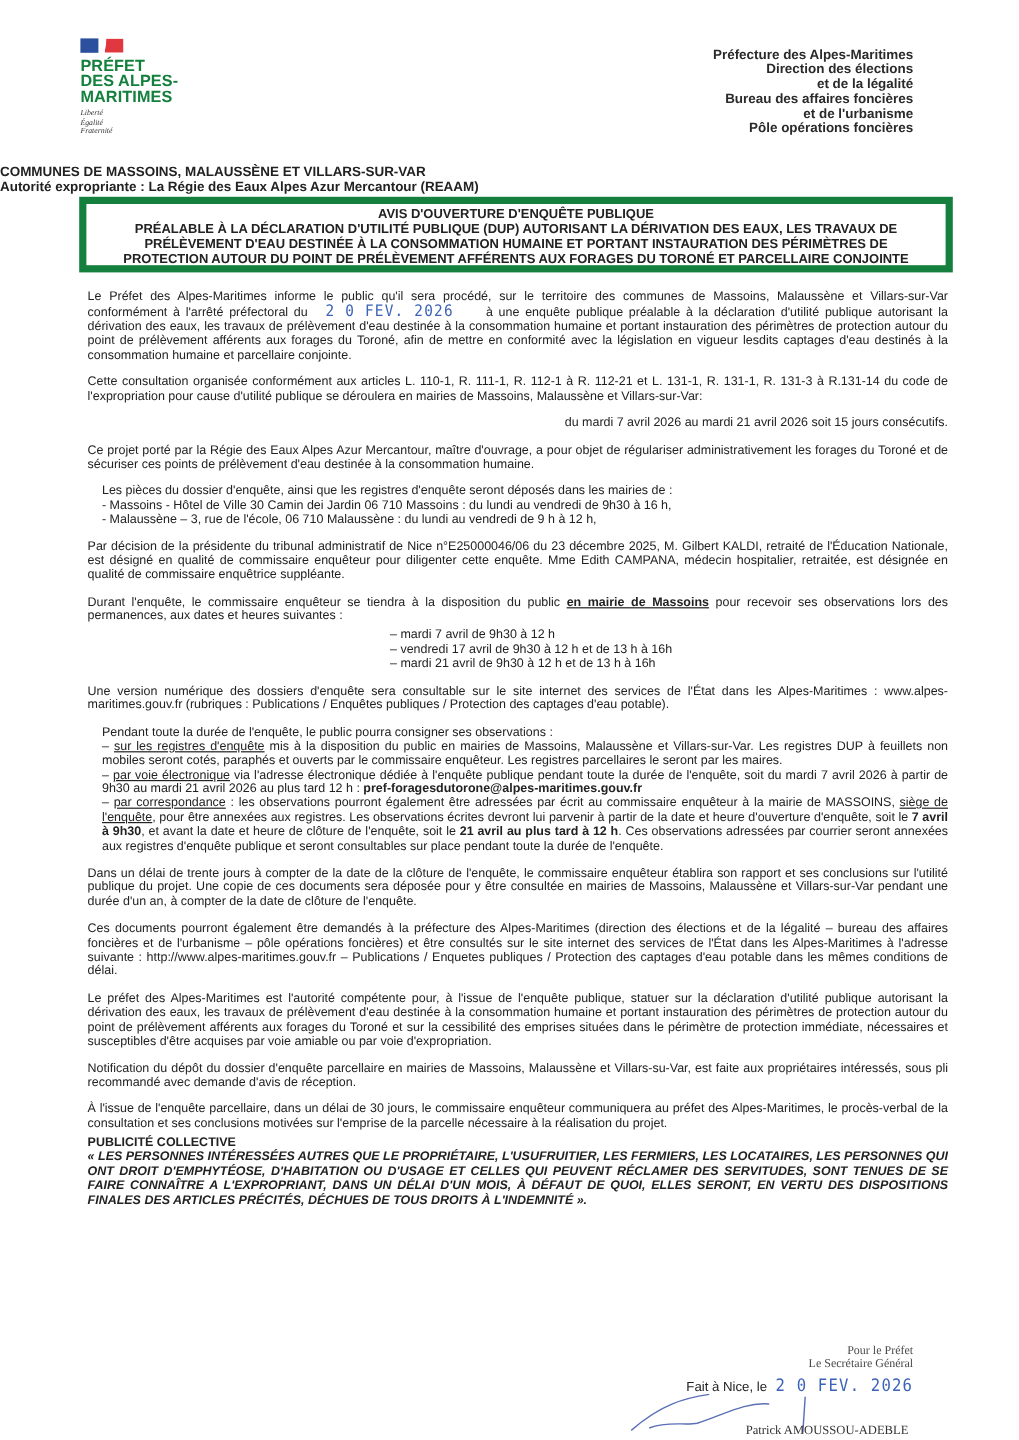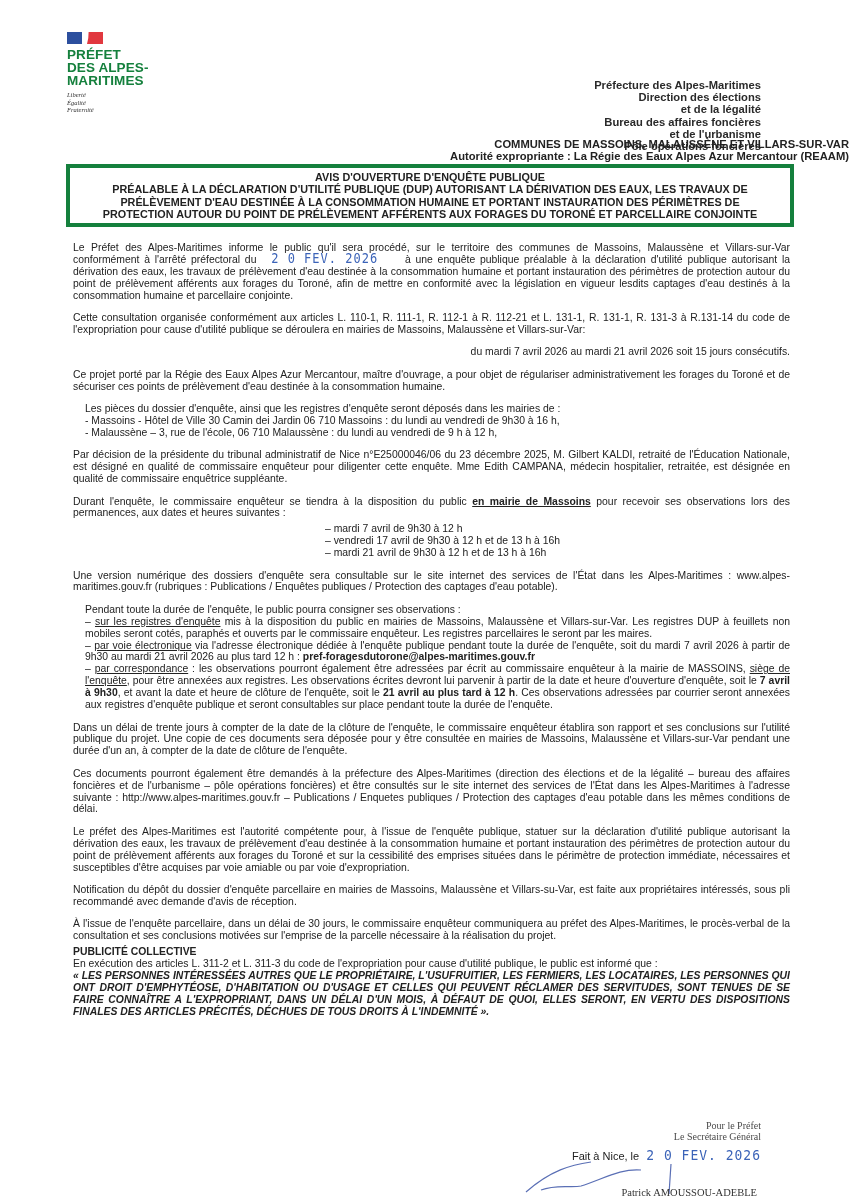--- a/index.html
+++ b/index.html
@@ -11,27 +11,27 @@
     .abs { position: absolute; }
     
     .logo { left: 67px; top: 32px; width: 120px; }
     .flag { display: flex; gap: 5px; margin-bottom: 4px; }
     .flag .blue { width: 15px; height: 12px; background: #2c4f9e; }
     .flag .red { width: 16px; height: 12px; background: #e1383f; clip-path: polygon(10% 0, 100% 0, 100% 100%, 0 100%, 8% 50%); }
     .logo-title { font-weight: bold; font-size: 13.5px; line-height: 13px; color: #15803d; letter-spacing: 0.1px; }
     .motto { font-family: "Liberation Serif", serif; font-style: italic; font-size: 6.5px; line-height: 7.5px; margin-top: 4px; color: #333; }
 
     
-    .service { right: 88px; top: 40px; text-align: right; font-weight: bold; font-size: 11.2px; line-height: 12.2px; color: #2a2a2a; margin-top: 39px; }
+    .service { right: 88px; top: 40px; text-align: right; font-weight: bold; font-size: 11.2px; line-height: 12.2px; color: #2a2a2a; }
 
-    .communes { left: 0; width: 849px; top: 138px; text-align: right; font-weight: bold; font-size: 11.2px; line-height: 12px; }
+    .communes { left: 0; width: 849px; top: 138px; text-align: left; font-weight: bold; font-size: 11.2px; line-height: 12px; }
 
     .title-box {
       left: 66px; top: 164px; width: 728px; height: 63px;
-      border: 4px solid #15803d; box-sizing: border-box;
+      border: 6px solid #15803d; box-sizing: border-box;
       text-align: center; font-weight: bold; font-size: 10.8px; line-height: 12.4px;
       padding-top: 3px;
     }
 
     .body-text { left: 73px; width: 717px; top: 242px; font-size: 10.4px; line-height: 11.9px; }
     .body-text p { margin: 0 0 10.5px 0; text-align: justify; }
     .body-text .center { text-align: right; font-weight: normal; }
     .u { text-decoration: underline; }
     .b { font-weight: bold; }
     .list-line { display: block; padding-left: 12px; }
@@ -117,21 +117,20 @@
     <span class="list-line">– <span class="u">sur les registres d'enquête</span><span> mis à la disposition du public en mairies de Massoins, Malaussène et Villars-sur-Var. Les registres DUP à feuillets non mobiles seront cotés, paraphés et ouverts par le commissaire enquêteur. Les registres parcellaires le seront par les maires.</span></span>
     <span class="list-line">– <span class="u">par voie électronique</span><span> via l'adresse électronique dédiée à l'enquête publique pendant toute la durée de l'enquête, soit du mardi 7 avril 2026 à partir de 9h30 au mardi 21 avril 2026 au plus tard 12 h : </span><span class="b">pref-foragesdutorone@alpes-maritimes.gouv.fr</span></span>
     <span class="list-line">– <span class="u">par correspondance</span><span> : les observations pourront également être adressées par écrit au commissaire enquêteur à la mairie de MASSOINS, </span><span class="u">siège de l'enquête</span><span>, pour être annexées aux registres. Les observations écrites devront lui parvenir à partir de la date et heure d'ouverture d'enquête, soit le </span><span class="b">7 avril à 9h30</span><span>, et avant la date et heure de clôture de l'enquête, soit le </span><span class="b">21 avril au plus tard à 12 h</span><span>. Ces observations adressées par courrier seront annexées aux registres d'enquête publique et seront consultables sur place pendant toute la durée de l'enquête.</span></span>
   </p>
   <p>Dans un délai de trente jours à compter de la date de la clôture de l'enquête, le commissaire enquêteur établira son rapport et ses conclusions sur l'utilité publique du projet. Une copie de ces documents sera déposée pour y être consultée en mairies de Massoins, Malaussène et Villars-sur-Var pendant une durée d'un an, à compter de la date de clôture de l'enquête.</p>
   <p>Ces documents pourront également être demandés à la préfecture des Alpes-Maritimes (direction des élections et de la légalité – bureau des affaires foncières et de l'urbanisme – pôle opérations foncières) et être consultés sur le site internet des services de l'État dans les Alpes-Maritimes à l'adresse suivante : http://www.alpes-maritimes.gouv.fr – Publications / Enquetes publiques / Protection des captages d'eau potable dans les mêmes conditions de délai.</p>
   <p>Le préfet des Alpes-Maritimes est l'autorité compétente pour, à l'issue de l'enquête publique, statuer sur la déclaration d'utilité publique autorisant la dérivation des eaux, les travaux de prélèvement d'eau destinée à la consommation humaine et portant instauration des périmètres de protection autour du point de prélèvement afférents aux forages du Toroné et sur la cessibilité des emprises situées dans le périmètre de protection immédiate, nécessaires et susceptibles d'être acquises par voie amiable ou par voie d'expropriation.</p>
   <p>Notification du dépôt du dossier d'enquête parcellaire en mairies de Massoins, Malaussène et Villars-su-Var, est faite aux propriétaires intéressés, sous pli recommandé avec demande d'avis de réception.</p>
   <p style="margin-bottom:4px;">À l'issue de l'enquête parcellaire, dans un délai de 30 jours, le commissaire enquêteur communiquera au préfet des Alpes-Maritimes, le procès-verbal de la consultation et ses conclusions motivées sur l'emprise de la parcelle nécessaire à la réalisation du projet.</p>
   <p class="pub-title">PUBLICITÉ COLLECTIVE</p>
-  <p style="margin:0;text-align:left;">En exécution des articles L. 311-2 et L. 311-3 du code de l'expropriation pour cause d'utilité publique, le public est informé que :</p>
   <p class="caps" style="margin:0;">« LES PERSONNES INTÉRESSÉES AUTRES QUE LE PROPRIÉTAIRE, L'USUFRUITIER, LES FERMIERS, LES LOCATAIRES, LES PERSONNES QUI ONT DROIT D'EMPHYTÉOSE, D'HABITATION OU D'USAGE ET CELLES QUI PEUVENT RÉCLAMER DES SERVITUDES, SONT TENUES DE SE FAIRE CONNAÎTRE A L'EXPROPRIANT, DANS UN DÉLAI D'UN MOIS, À DÉFAUT DE QUOI, ELLES SERONT, EN VERTU DES DISPOSITIONS FINALES DES ARTICLES PRÉCITÉS, DÉCHUES DE TOUS DROITS À L'INDEMNITÉ ».</p>
 </div>
 
 <div class="abs signature-area">
   <div class="sign-serif" style="margin-top:0;">Pour le Préfet</div>
   <div class="sign-serif">Le Secrétaire Général</div>
   <div class="fait">
     <span>Fait à Nice, le</span>
     <span class="stamp">2 0 FEV. 2026</span>
   </div>

